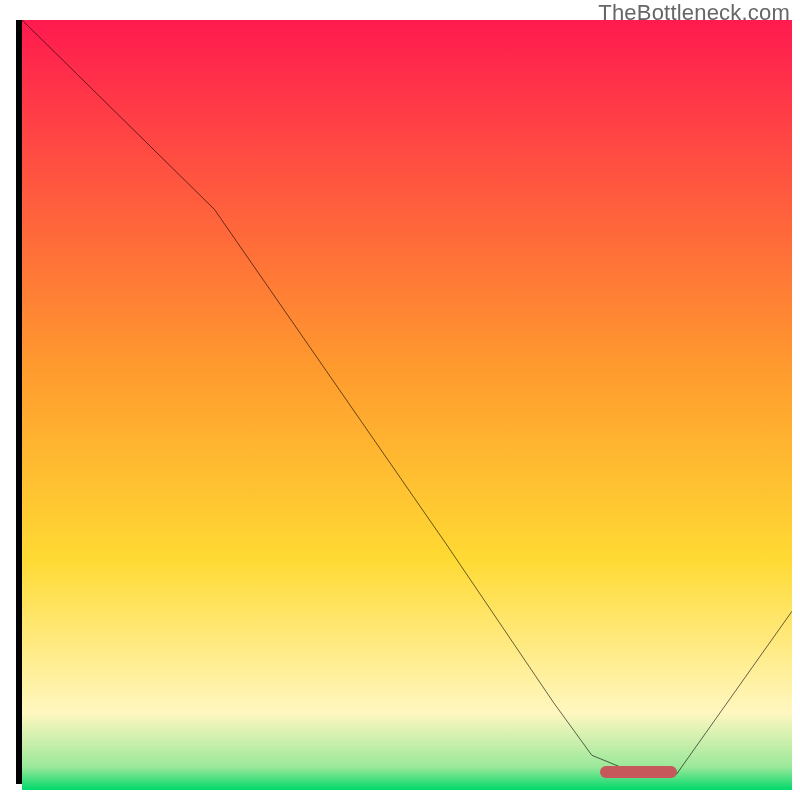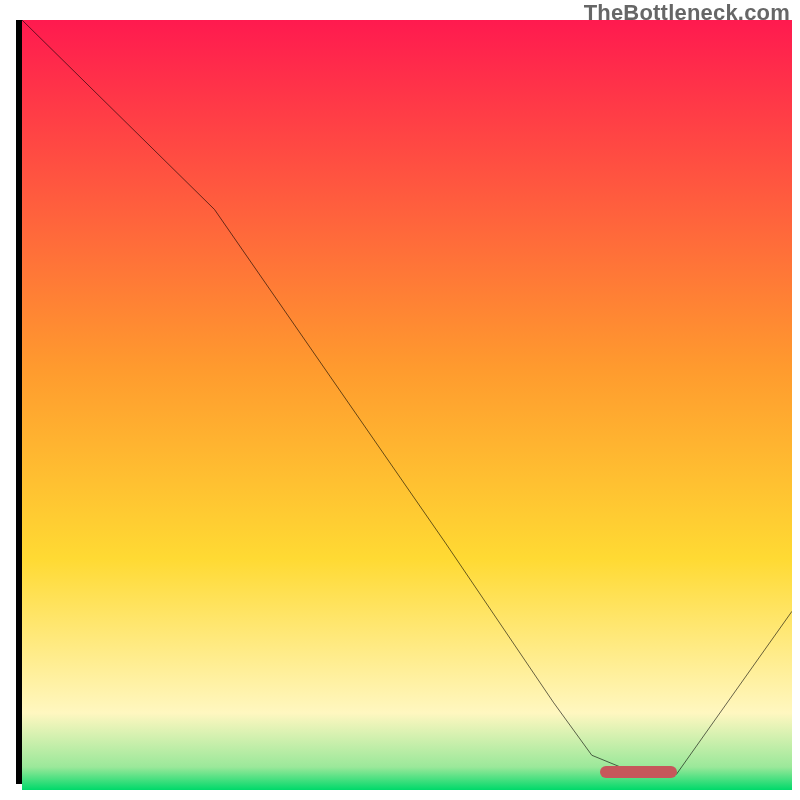--- a/index.html
+++ b/index.html
@@ -44,21 +44,21 @@
     position: absolute;
     height: 12px;
     border-radius: 6px;
     background: #c6575b;
   }
   .watermark {
     position: absolute;
     top: 0px;
     right: 10px;
     font-size: 22px;
-    font-weight: 700;
+    font-weight: 400;
     color: #666666;
     letter-spacing: 0.2px;
   }
 </style>
 </head>
 <body>
 
 <div class="stage">
 
   <div class="watermark">TheBottleneck.com</div>

